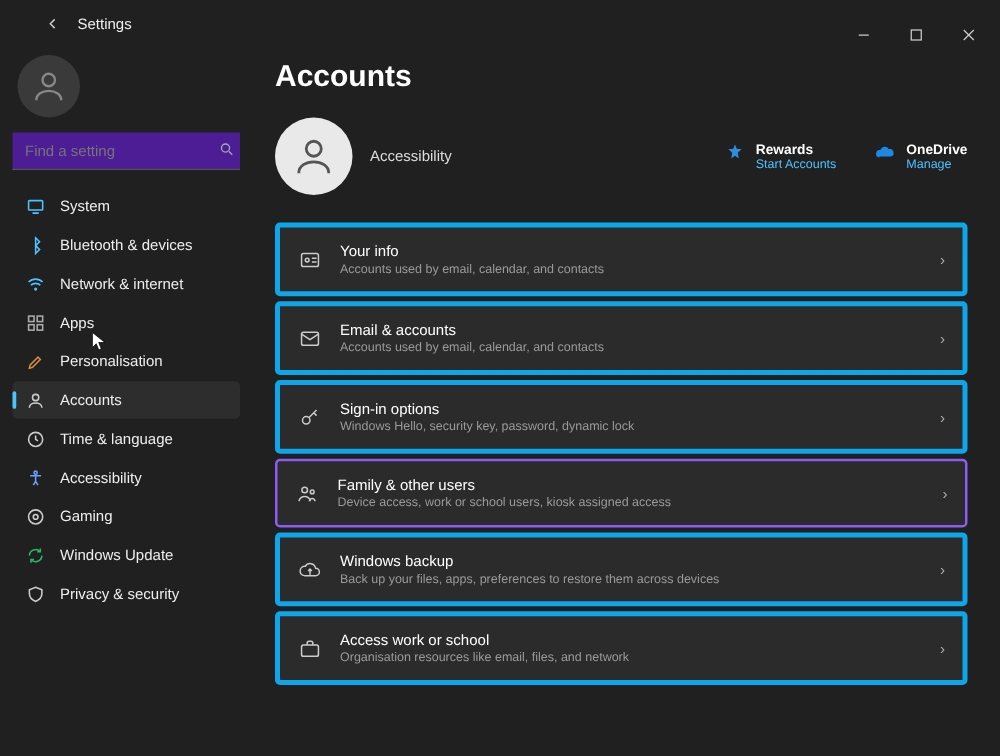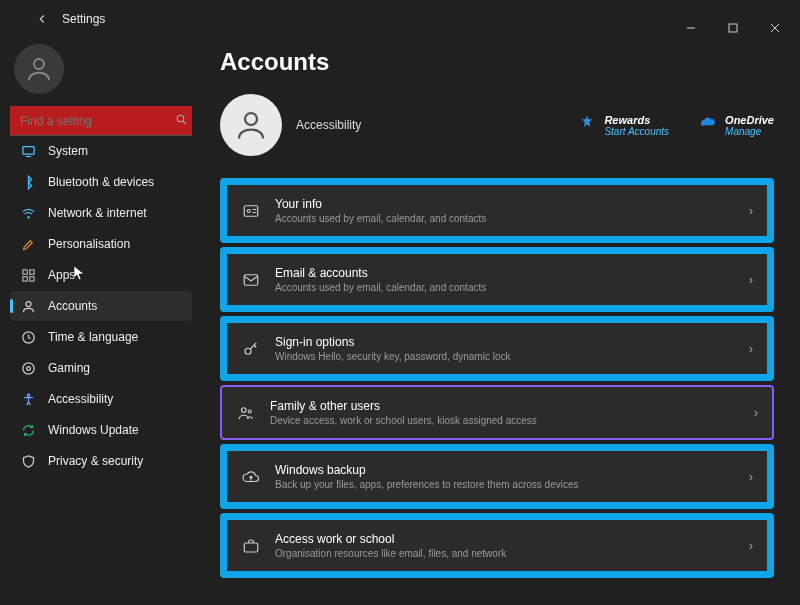--- a/index.html
+++ b/index.html
@@ -6,39 +6,39 @@
   body { background: #202020; color: #fff; width: 800px; height: 605px; overflow: hidden; font-size: 12px; }
   .titlebar { display: flex; align-items: flex-start; height: 32px; padding: 12px 4px; margin-left: 24px; }
   .back { width: 28px; display:flex; align-items:center; justify-content:center; color:#ccc; font-size:14px; }
   .title { font-size: 12px; color: #eee; margin-left: 6px; }
   .win-ctrls { margin-left: auto; display:flex; }
   .win-btn { width: 42px; height: 32px; display:flex; align-items:center; justify-content:center; color:#ccc; font-size:10px; }
   .layout { display:flex; height: calc(605px - 32px); }
   .sidebar { width: 200px; padding: 6px 8px 0 10px; display:flex; flex-direction:column; }
   .avatar-lg { width:50px; height:50px; border-radius:50%; background:#3a3a3a; display:flex; align-items:center; justify-content:center; margin: 6px 4px 12px 4px; }
   .avatar-lg svg { width:30px; height:30px; }
-  .search { display:flex; align-items:center; background:#b91c1c; border-bottom:1px solid #555; height:30px; padding:0 10px; }
+  .search { display:flex; align-items:center; background:#4c1d95; border-bottom:1px solid #555; height:30px; padding:0 10px; margin-bottom:14px; }
   .search input { flex:1; background:transparent; border:none; color:#ccc; font-size:12px; outline:none; }
   .nav { display:flex; flex-direction:column; gap:1px; }
   .nav-item { display:flex; align-items:center; gap:12px; padding:7px 10px; border-radius:4px; color:#eee; cursor:default; position:relative; }
   .nav-item.active { background:#2d2d2d; }
   .nav-item.active::before { content:""; position:absolute; left:0; top:8px; bottom:8px; width:3px; background:#4cc2ff; border-radius:2px; }
   .nav-ico { width:16px; height:16px; display:flex; align-items:center; justify-content:center; font-size:13px; }
   .main { flex:1; padding: 8px 26px 0 20px; overflow:auto; }
   .page-title { font-size: 24px; font-weight:600; margin: 8px 0 18px 0; }
   .header-row { display:flex; align-items:center; margin-bottom: 22px; }
   .avatar-xl { width:62px; height:62px; border-radius:50%; background:#e9e9e9; display:flex; align-items:center; justify-content:center; margin-right:14px; }
   .avatar-xl svg { width:36px; height:36px; }
   .acct-name { font-size:12px; color:#ddd; }
   .promos { margin-left:auto; display:flex; gap:30px; }
-  .promo { display:flex; align-items:flex-start; gap:8px; font-size:11px;font-style:italic; }
+  .promo { display:flex; align-items:flex-start; gap:8px; font-size:11px; }
   .promo .pico { width:18px; height:18px; display:flex; align-items:center; justify-content:center; }
   .promo .pt { color:#fff; font-weight:600; }
   .promo .ps { color:#4cc2ff; font-size:10px; }
-  .card { display:flex; align-items:center; gap:14px; background:#2b2b2b; border:7px solid #0ea5e9; border-radius:4px; padding:12px 14px; margin-bottom:4px; }
+  .card { display:flex; align-items:center; gap:14px; background:#2b2b2b; border:4px solid #0ea5e9; border-radius:4px; padding:12px 14px; margin-bottom:4px; }
   .card.hl { border:2px solid #8b5cf6; }
   .card-ico { width:20px; display:flex; align-items:center; justify-content:center; color:#ddd; }
   .card-txt { flex:1; }
   .card-title { font-size:12px; color:#fff; margin-bottom:2px; }
   .card-sub { font-size:10px; color:#9a9a9a; }
   .chev { color:#aaa; font-size:12px; }
   .cursor { position:absolute; left:74px; top:266px; font-size:12px; color:#fff; pointer-events:none; }
 </style>
 </head>
 <body>
@@ -108,72 +108,72 @@
             <svg width="15" height="15" viewBox="0 0 24 24" fill="none" stroke="#4cc2ff" stroke-width="2">
               <path d="M3 9c5-5 13-5 18 0"></path>
               <path d="M6 13c3-3 9-3 12 0"></path>
               <circle cx="12" cy="18" r="1" fill="#4cc2ff"></circle>
             </svg>
           </span>
           <span>Network &amp; internet</span>
         </div>
       <div class="nav-item">
           <span class="nav-ico">
-            <svg width="15" height="15" viewBox="0 0 24 24" fill="none" stroke="#d68a3a" stroke-width="2">
-              <path d="M4 20l4-1 10-10-3-3L5 16l-1 4z"></path>
-            </svg>
-          </span>
-          <span>Personalisation</span>
-        </div>
-      <div class="nav-item">
-          <span class="nav-ico">
             <svg width="15" height="15" viewBox="0 0 24 24" fill="none" stroke="#aaa" stroke-width="2">
               <rect x="3" y="3" width="7" height="7"></rect>
               <rect x="14" y="3" width="7" height="7"></rect>
               <rect x="3" y="14" width="7" height="7"></rect>
               <rect x="14" y="14" width="7" height="7"></rect>
             </svg>
           </span>
           <span>Apps</span>
         </div>
+      <div class="nav-item">
+          <span class="nav-ico">
+            <svg width="15" height="15" viewBox="0 0 24 24" fill="none" stroke="#d68a3a" stroke-width="2">
+              <path d="M4 20l4-1 10-10-3-3L5 16l-1 4z"></path>
+            </svg>
+          </span>
+          <span>Personalisation</span>
+        </div>
       <div class="nav-item active">
           <span class="nav-ico">
             <svg width="15" height="15" viewBox="0 0 24 24" fill="none" stroke="#ccc" stroke-width="2">
               <circle cx="12" cy="8" r="4"></circle>
               <path d="M4 21c0-4 4-6 8-6s8 2 8 6"></path>
             </svg>
           </span>
           <span>Accounts</span>
         </div>
       <div class="nav-item">
           <span class="nav-ico">
             <svg width="15" height="15" viewBox="0 0 24 24" fill="none" stroke="#ccc" stroke-width="2">
               <circle cx="12" cy="12" r="9"></circle>
               <path d="M12 7v5l3 2"></path>
             </svg>
           </span>
           <span>Time &amp; language</span>
         </div>
       <div class="nav-item">
           <span class="nav-ico">
+            <svg width="15" height="15" viewBox="0 0 24 24" fill="none" stroke="#6aa0ff" stroke-width="2">
+              <circle cx="12" cy="5" r="2"></circle>
+              <path d="M5 9h14M12 9v7m-3 5l3-5 3 5"></path>
+            </svg>
+          </span>
+          <span>Accessibility</span>
+        </div>
+      <div class="nav-item">
+          <span class="nav-ico">
             <svg width="15" height="15" viewBox="0 0 24 24" fill="none" stroke="#ccc" stroke-width="2">
               <circle cx="12" cy="12" r="9"></circle>
               <circle cx="12" cy="12" r="3"></circle>
             </svg>
           </span>
           <span>Gaming</span>
-        </div>
-      <div class="nav-item">
-          <span class="nav-ico">
-            <svg width="15" height="15" viewBox="0 0 24 24" fill="none" stroke="#6aa0ff" stroke-width="2">
-              <circle cx="12" cy="5" r="2"></circle>
-              <path d="M5 9h14M12 9v7m-3 5l3-5 3 5"></path>
-            </svg>
-          </span>
-          <span>Accessibility</span>
         </div>
       <div class="nav-item">
           <span class="nav-ico">
             <svg width="15" height="15" viewBox="0 0 24 24" fill="none" stroke="#2bb56b" stroke-width="2">
               <path d="M4 12a8 8 0 0 1 14-5M20 12a8 8 0 0 1-14 5"></path>
               <path d="M18 3v4h-4M6 21v-4h4"></path>
             </svg>
           </span>
           <span>Windows Update</span>
         </div>

